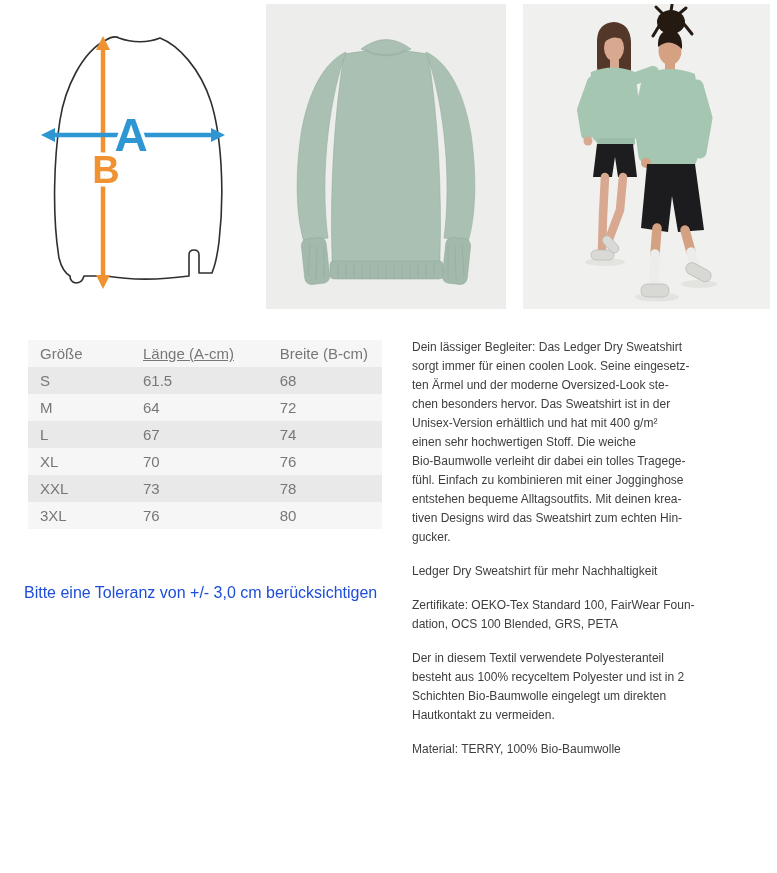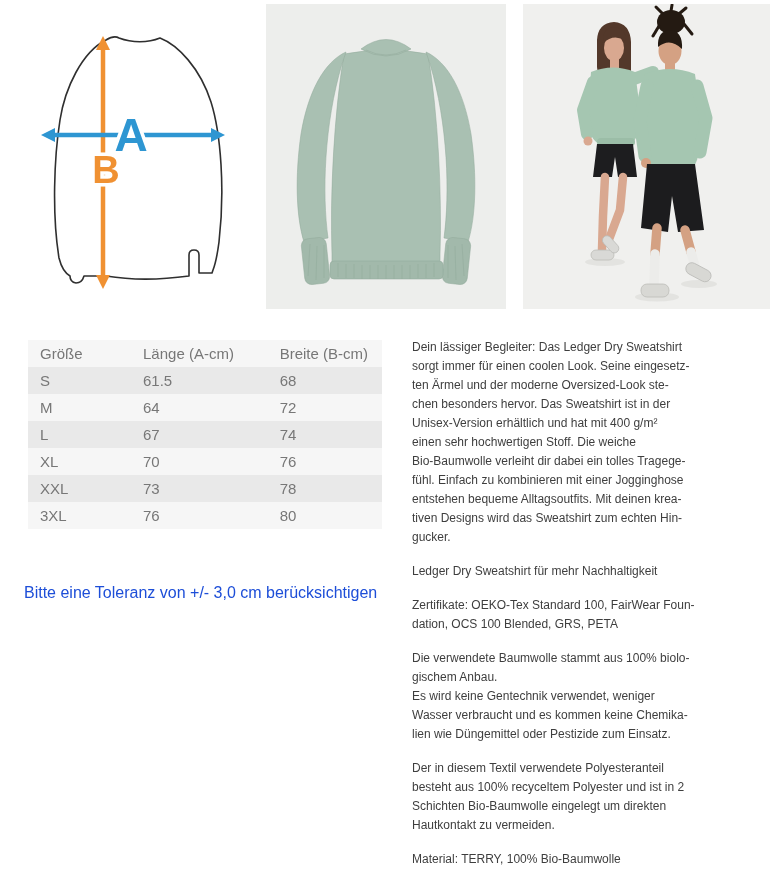--- a/index.html
+++ b/index.html
@@ -17,21 +17,21 @@
               paint-order:stroke;stroke:#ffffff;stroke-width:7px;stroke-linejoin:round;}
 
   
   .size-table{position:absolute;left:28px;top:340px;width:354px;
               border-collapse:collapse;font-size:15px;color:#777777;}
   .size-table th,.size-table td{font-weight:400;text-align:left;height:27px;
               padding:0 0 0 12px;vertical-align:middle;}
   .size-table thead tr{background:#f6f6f6;margin-top:36px;}
   .size-table tbody tr:nth-child(odd){background:#e9e9e9;}
   .size-table tbody tr:nth-child(even){background:#f6f6f6;}
-  .col-size{width:100px;}.col-len{width:140px;}.col-wid{width:114px;}
+  .col-size{width:100px;}.col-len{width:140px;text-decoration:underline;}.col-wid{width:114px;}
 
   .tolerance-note{position:absolute;left:24px;top:584px;margin:0;
                   font-size:16px;color:#1d4ed8;}
 
   
   .desc-col{position:absolute;left:412px;top:338px;width:365px;color:#3e3e3e;}
   .desc-par{margin:0 0 15px 0;font-size:12px;line-height:19px;white-space:pre;}
 </style>
 </head>
 <body>
@@ -231,25 +231,20 @@
 Unisex-Version erhältlich und hat mit 400 g/m²
 einen sehr hochwertigen Stoff. Die weiche
 Bio-Baumwolle verleiht dir dabei ein tolles Tragege-
 fühl. Einfach zu kombinieren mit einer Jogginghose
 entstehen bequeme Alltagsoutfits. Mit deinen krea-
 tiven Designs wird das Sweatshirt zum echten Hin-
 gucker.</p>
     <p class="desc-par">Ledger Dry Sweatshirt für mehr Nachhaltigkeit</p>
     <p class="desc-par">Zertifikate: OEKO-Tex Standard 100, FairWear Foun-
 dation, OCS 100 Blended, GRS, PETA</p>
-    <p class="desc-par">Die verwendete Baumwolle stammt aus 100% biolo-
-gischem Anbau.
-Es wird keine Gentechnik verwendet, weniger
-Wasser verbraucht und es kommen keine Chemika-
-lien wie Düngemittel oder Pestizide zum Einsatz.</p>
     <p class="desc-par">Der in diesem Textil verwendete Polyesteranteil
 besteht aus 100% recyceltem Polyester und ist in 2
 Schichten Bio-Baumwolle eingelegt um direkten
 Hautkontakt zu vermeiden.</p>
     <p class="desc-par">Material: TERRY, 100% Bio-Baumwolle</p>
   </div>
 
 </div>
 
 </body></html>

